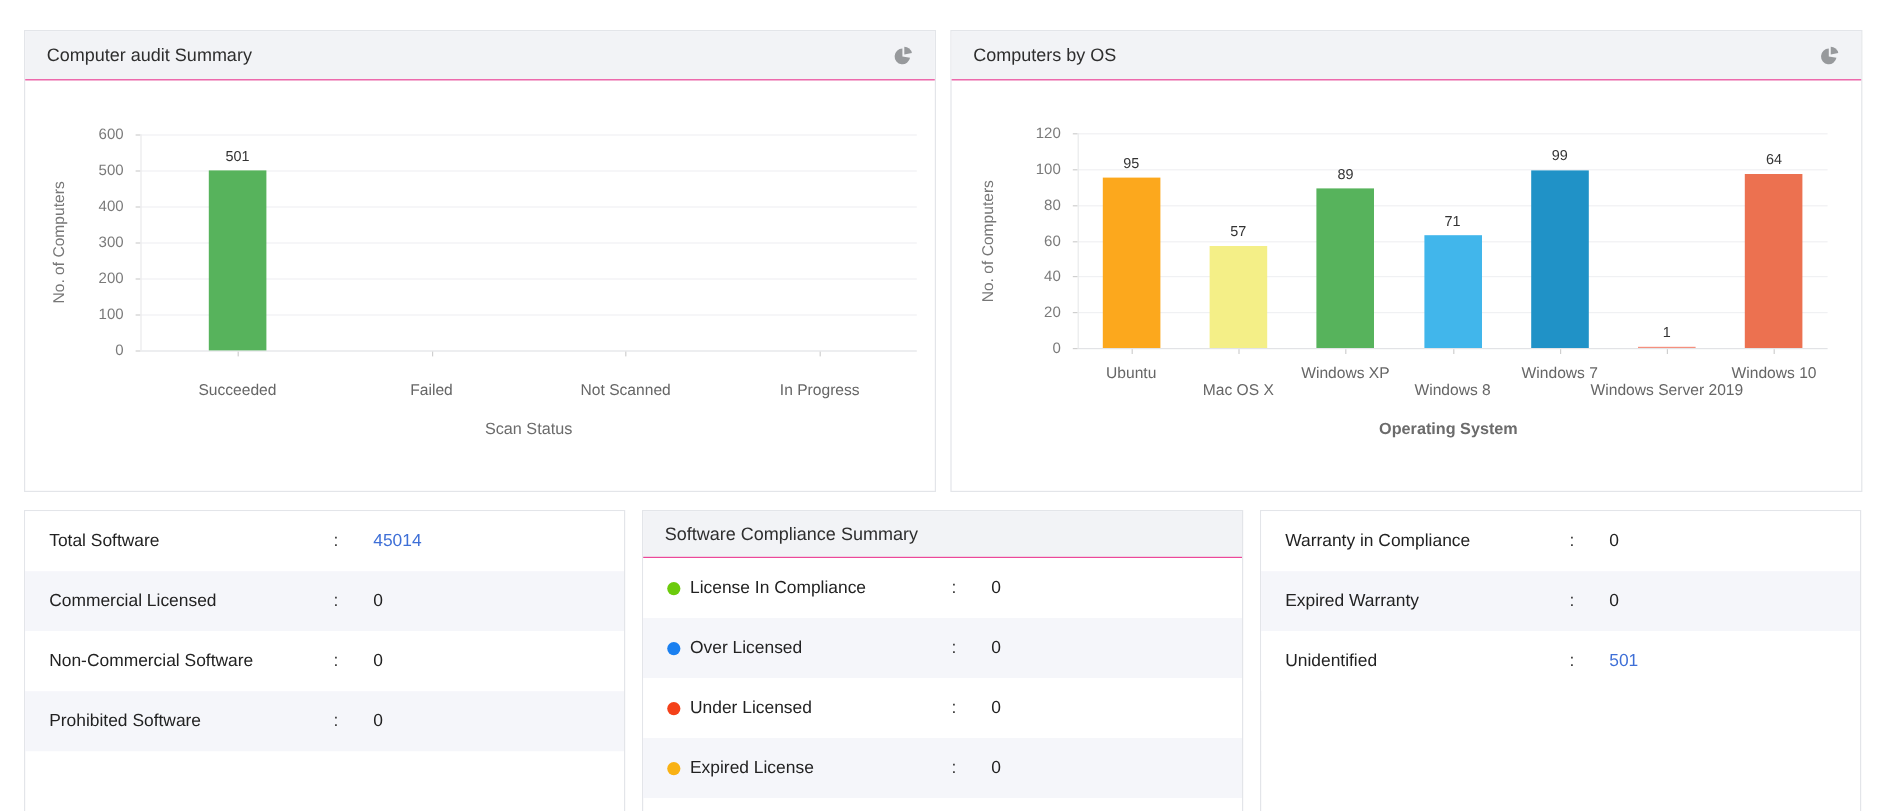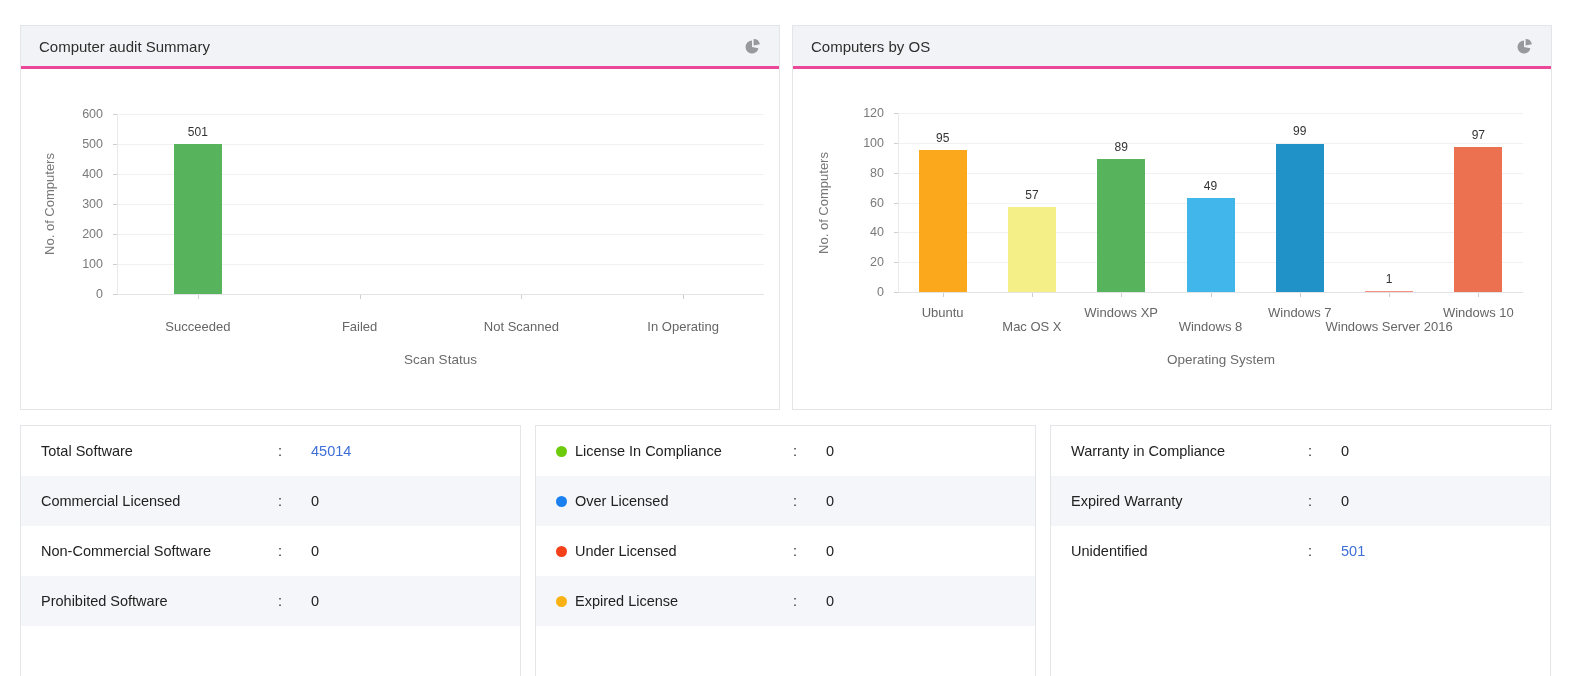--- a/index.html
+++ b/index.html
@@ -7,21 +7,21 @@
     width:1570px;height:676px;overflow:hidden;position:relative;
     background:#ffffff;font-family:"Liberation Sans",sans-serif;
     -webkit-font-smoothing:antialiased;
   }
   .row-top{position:absolute;left:20px;top:25px;display:flex;gap:12px;}
   .row-bottom{position:absolute;left:20px;top:425px;display:flex;gap:14px;}
   .card{background:#fff;border:1px solid #e3e5e9;box-sizing:border-box;}
   .card.big{width:760px;height:385px;}
   .card.small{width:501px;height:270px;}
   .card-header{
-    background:#f2f3f6;border-bottom:3px solid #ec4899;
+    background:#f2f3f6;border-bottom:1px solid #ec4899;
     display:flex;align-items:center;justify-content:space-between;
     padding:0 18px;height:40px;
   }
   .card.small .card-header{height:38px;}
   .card-title{font-size:15px;color:#2e2e2e;}
   .pie-icon{width:17px;height:17px;display:inline-block;cursor:pointer;line-height:0;}
   
   .chart-body{position:relative;height:343px;overflow:hidden;}
   .ylabel{position:absolute;font-size:13px;color:#777;white-space:nowrap;
     transform:translate(-50%,-50%) rotate(-90deg);}
@@ -85,21 +85,21 @@
         <div class="yaxis-line" style="left: 96px; top: 45px; height: 180px;"></div>
         <div class="tick-x" style="left: 176.875px; top: 226px;"></div>
         <div class="cat-label" style="left: 176.875px; top: 250px;">Succeeded</div>
         <div class="bar" style="left: 152.875px; top: 74.7px; width: 48px; height: 150.3px; background: rgb(87, 179, 92);"></div>
         <div class="bar-value" style="left: 176.875px; top: 55.7px;">501</div>
         <div class="tick-x" style="left: 338.625px; top: 226px;"></div>
         <div class="cat-label" style="left: 338.625px; top: 250px;">Failed</div>
         <div class="tick-x" style="left: 500.375px; top: 226px;"></div>
         <div class="cat-label" style="left: 500.375px; top: 250px;">Not Scanned</div>
         <div class="tick-x" style="left: 662.125px; top: 226px;"></div>
-        <div class="cat-label" style="left: 662.125px; top: 250px;">In Operating</div>
+        <div class="cat-label" style="left: 662.125px; top: 250px;">In Progress</div>
         <div class="xlabel" style="left: 419.5px; top: 283px;">Scan Status</div>
       </div>
   </div>
 
   <div class="card big">
     <div class="card-header">
       <span class="card-title">Computers by OS</span>
       <span class="pie-icon">
         <svg width="17" height="17" viewBox="0 0 17 17">
           <path d="M8,9 L8,2.5 A6.5,6.5 0 1,0 14.4,10.2 Z" fill="#97999c"></path>
@@ -139,34 +139,34 @@
         <div class="cat-label" style="left: 238.929px; top: 250px;">Mac OS X</div>
         <div class="bar" style="left: 214.929px; top: 137.975px; width: 48px; height: 85.025px; background: rgb(244, 239, 135);"></div>
         <div class="bar-value" style="left: 238.929px; top: 118.975px;">57</div>
         <div class="tick-x" style="left: 328.214px; top: 224px;"></div>
         <div class="cat-label" style="left: 328.214px; top: 236px;">Windows XP</div>
         <div class="bar" style="left: 304.214px; top: 90.2417px; width: 48px; height: 132.758px; background: rgb(87, 179, 92);"></div>
         <div class="bar-value" style="left: 328.214px; top: 71.2417px;">89</div>
         <div class="tick-x" style="left: 417.5px; top: 224px;"></div>
         <div class="cat-label" style="left: 417.5px; top: 250px;">Windows 8</div>
         <div class="bar" style="left: 393.5px; top: 129.025px; width: 48px; height: 93.975px; background: rgb(65, 182, 235);"></div>
-        <div class="bar-value" style="left: 417.5px; top: 110.025px;">49</div>
+        <div class="bar-value" style="left: 417.5px; top: 110.025px;">71</div>
         <div class="tick-x" style="left: 506.786px; top: 224px;"></div>
         <div class="cat-label" style="left: 506.786px; top: 236px;">Windows 7</div>
         <div class="bar" style="left: 482.786px; top: 75.325px; width: 48px; height: 147.675px; background: rgb(32, 146, 199);"></div>
         <div class="bar-value" style="left: 506.786px; top: 55px;">99</div>
         <div class="tick-x" style="left: 596.071px; top: 224px;"></div>
-        <div class="cat-label" style="left: 596.071px; top: 250px;">Windows Server 2016</div>
+        <div class="cat-label" style="left: 596.071px; top: 250px;">Windows Server 2019</div>
         <div class="bar" style="left: 572.071px; top: 221.5px; width: 48px; height: 1.5px; background: rgb(245, 144, 126);"></div>
         <div class="bar-value" style="left: 596.071px; top: 202.5px;">1</div>
         <div class="tick-x" style="left: 685.357px; top: 224px;"></div>
         <div class="cat-label" style="left: 685.357px; top: 236px;">Windows 10</div>
         <div class="bar" style="left: 661.357px; top: 78.3083px; width: 48px; height: 144.692px; background: rgb(236, 113, 80);"></div>
-        <div class="bar-value" style="left: 685.357px; top: 59.3083px;">97</div>
-        <div class="xlabel" style="left: 428px; top: 283px;">Operating System</div>
+        <div class="bar-value" style="left: 685.357px; top: 59.3083px;">64</div>
+        <div class="xlabel" style="left: 414px; top: 283px; font-weight: bold;">Operating System</div>
       </div>
   </div>
 </div>
 
 <div class="row-bottom">
   <div class="card small">
     <div>
         <div class="srow">
           <span class="slabel">Total Software</span>
           <span class="scolon">:</span>
@@ -184,20 +184,23 @@
         </div>
         <div class="srow alt">
           <span class="slabel">Prohibited Software</span>
           <span class="scolon">:</span>
           <span class="svalue">0</span>
         </div>
       </div>
   </div>
 
   <div class="card small">
+    <div class="card-header">
+      <span class="card-title">Software Compliance Summary</span>
+    </div>
     <div>
         <div class="srow">
           <span class="dot" style="background: rgb(108, 203, 12);"></span>
           <span class="slabel">License In Compliance</span>
           <span class="scolon">:</span>
           <span class="svalue">0</span>
         </div>
         <div class="srow alt">
           <span class="dot" style="background: rgb(26, 128, 240);"></span>
           <span class="slabel">Over Licensed</span>

